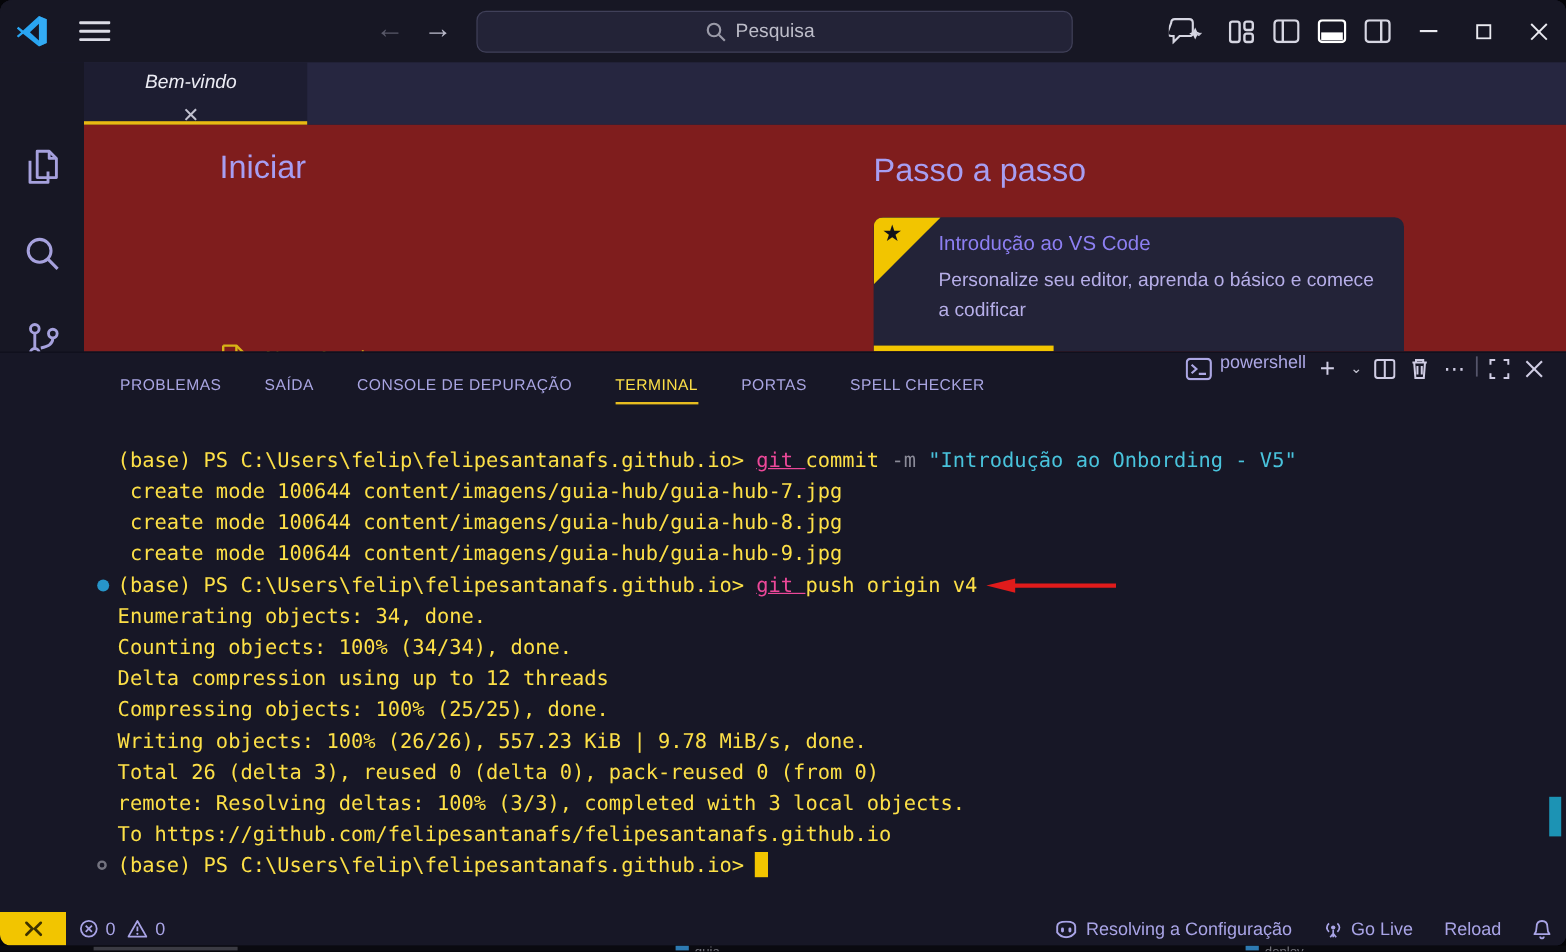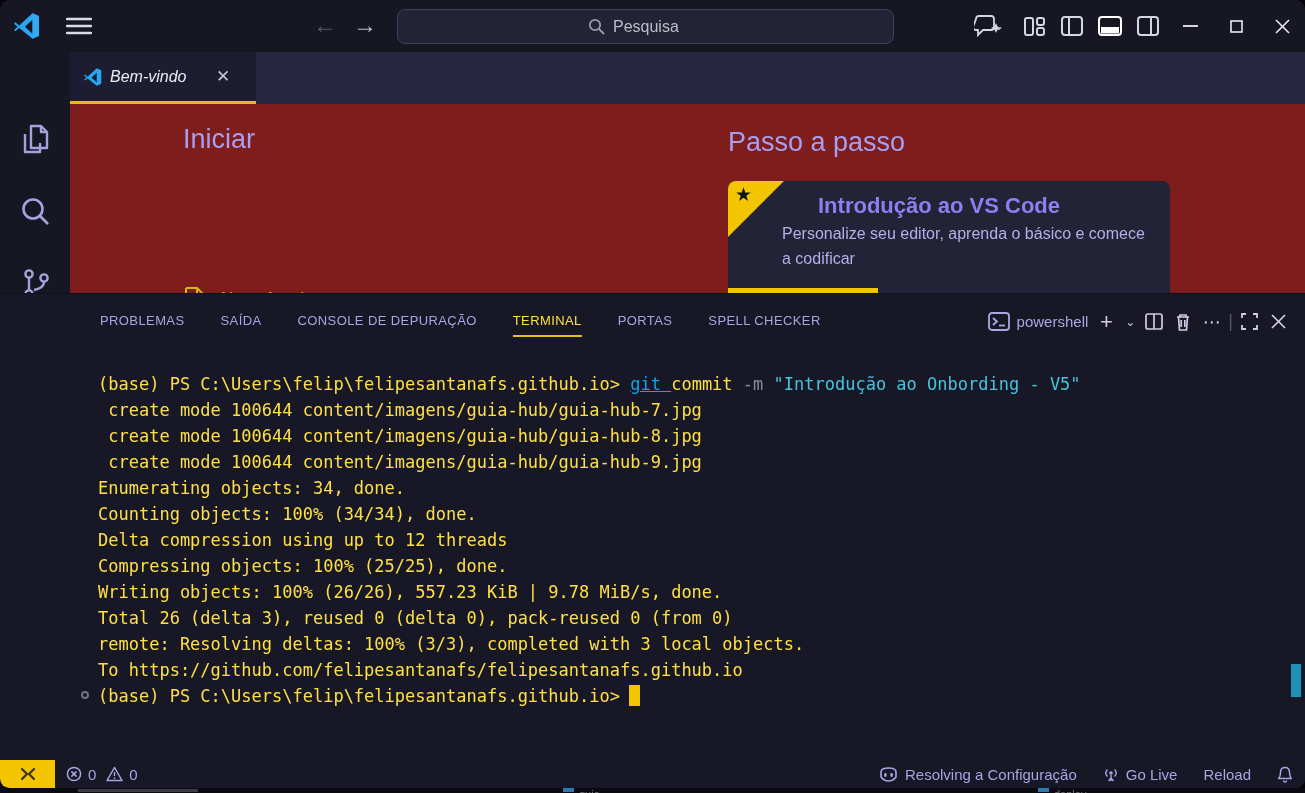--- a/index.html
+++ b/index.html
@@ -38,21 +38,21 @@
   
   .activitybar { position:absolute; left:0; top:52px; width:70px; height:708px;
                  background:#171724; }
   .act-icon { position:absolute; left:17px; width:36px; height:36px; cursor:pointer; }
 
   
   .tabstrip { position:absolute; left:70px; top:52px; width:1235px; height:52px;
               background:#262640; }
   .tab { position:absolute; left:0; top:0; width:186px; height:52px; background:#1d1d31;
          display:flex; align-items:center; padding:0 22px 0 14px; gap:8px; cursor:pointer;
-         border-bottom:3px solid #e9ba12; }
+         border-bottom:3px solid #e9ba12;flex-direction:column; }
   .tab-label { font-style:italic; font-size:16px; color:#ececf4; flex:1; }
   .tab-close { color:#c2c2d0; font-size:17px; width:22px; height:22px; text-align:center;
                line-height:21px; border-radius:4px; cursor:pointer; }
   .editor-actions { position:absolute; right:8px; top:52px; height:52px; display:flex;
                     align-items:center; }
   .ed-btn { width:40px; height:40px; display:flex; align-items:center; justify-content:center;
             cursor:pointer; color:#c8c8d8; }
 
   
   .editor { position:absolute; left:70px; top:104px; width:1235px; height:189px;
@@ -61,48 +61,48 @@
   .start-items { position:absolute; left:113px; top:180px; }
   .start-item { display:flex; align-items:center; gap:14px; height:30px; margin-bottom:15px;
                 cursor:pointer; }
   .start-item span.lbl { color:#d8b516; font-size:17px; }
 
   .walk-card { position:absolute; left:658px; top:77px; width:442px; height:112px;
                background:#232338; border-radius:8px 8px 0 0; overflow:hidden; cursor:pointer; }
   .ribbon { position:absolute; left:0; top:0; width:56px; height:56px;
             background:#f2c500; clip-path:polygon(0 0,100% 0,0 100%); }
   .ribbon-star { position:absolute; left:7px; top:2px; color:#111118; font-size:19px; }
-  .walk-title { position:absolute; left:54px; top:12px; font-size:22px; font-weight:bold;
-                color:#8d7ff2;margin-left:36px; }
+  .walk-title { position:absolute; left:54px; top:12px; font-size:17px; font-weight:normal;
+                color:#8d7ff2; }
   .walk-desc { position:absolute; left:54px; top:40px; width:372px; font-size:16px;
                line-height:25px; color:#b6aee8; }
   .walk-progress { position:absolute; left:0; bottom:0; height:5px; background:#f2c500; }
 
   
   .panel { position:absolute; left:0px; top:293px; width:1305px; height:467px;
            background:#171726; border-top:1px solid #10101c; }
   .panel-tabs { position:absolute; left:100px; top:0; height:55px; display:flex; gap:36px;
                 align-items:center; }
   .ptab { font-size:13px; letter-spacing:.4px; color:#a9a5e2; cursor:pointer;
           padding:6px 0 7px 0; border-bottom:2px solid transparent; }
   .ptab.active { color:#fde047; border-bottom-color:#e7bd20; }
   .panel-right { position:absolute; right:14px; top:0; height:55px; display:flex;
-                 align-items:center; gap:3px; color:#c3c0da; }
+                 align-items:flex-start; gap:3px; color:#c3c0da; }
   .pr-btn { display:flex; align-items:center; justify-content:center; width:26px; height:26px;
             cursor:pointer; }
   .shell-label { color:#aca7e4; font-size:15px; margin:0 2px 0 2px; }
   .pr-sep { color:#55556b; font-size:18px; }
   .plus { font-size:22px; font-weight:300; color:#d0cde4; }
   .ellip { font-size:18px; letter-spacing:1px; color:#d0cde4; }
 
   .terminal { position:absolute; left:98px; top:77px; width:1180px; height:390px;
               font-family:"DejaVu Sans Mono", monospace; font-size:17px; line-height:26px;
               color:#e2e6ec; cursor:text; }
   .term-line { white-space:pre; position:relative; height:26px; }
-  .seg-fg { color:#fde047; } .seg-yellow { color:#0ea5e9;text-decoration:underline; }
+  .seg-fg { color:#fde047; } .seg-yellow { color:#ec4899;text-decoration:underline; }
   .seg-dim { color:#8b8b98; } .seg-cyan { color:#49c3dc; }
   .bullet { position:absolute; left:-17px; top:8px; width:10px; height:10px; border-radius:50%; }
   .bullet.filled { background:#2795c9; }
   .bullet.empty { border:2px solid #73737f; width:8px; height:8px; }
   .term-cursor { display:inline-block; width:11px; height:21px; background:#f2c500;
                  vertical-align:-4px; margin-left:9px; }
   .red-arrow { display:inline-block; vertical-align:middle; margin-left:4px; }
 
   .term-scrollbar { position:absolute; right:1px; top:360px; width:16px; height:400px; }
   .sb-mark-teal { position:absolute; left:3px; width:10px; background:#1c93b4; }
@@ -382,20 +382,24 @@
               </g>
             </svg>
         </div>
       </div>
 
       <div class="terminal">
           <div class="term-line"><span class="seg-fg">(base) PS C:\Users\felip\felipesantanafs.github.io&gt; </span><span class="seg-yellow">git </span><span class="seg-fg">commit </span><span class="seg-dim">-m </span><span class="seg-cyan">"Introdução ao Onbording - V5"</span></div>
           <div class="term-line"><span class="seg-fg"> create mode 100644 content/imagens/guia-hub/guia-hub-7.jpg</span></div>
           <div class="term-line"><span class="seg-fg"> create mode 100644 content/imagens/guia-hub/guia-hub-8.jpg</span></div>
           <div class="term-line"><span class="seg-fg"> create mode 100644 content/imagens/guia-hub/guia-hub-9.jpg</span></div>
+          <div class="term-line"><span class="bullet filled"></span><span class="seg-fg">(base) PS C:\Users\felip\felipesantanafs.github.io&gt; </span><span class="seg-yellow">git </span><span class="seg-fg">push origin v4</span><span class="red-arrow"><svg width="118" height="16" viewBox="0 0 118 16">
+                <line x1="112" y1="8" x2="24" y2="8" stroke="#e01b1b" stroke-width="3.5"></line>
+                <polygon points="4,8 28,2 28,14" fill="#e01b1b"></polygon>
+              </svg></span></div>
           <div class="term-line"><span class="seg-fg">Enumerating objects: 34, done.</span></div>
           <div class="term-line"><span class="seg-fg">Counting objects: 100% (34/34), done.</span></div>
           <div class="term-line"><span class="seg-fg">Delta compression using up to 12 threads</span></div>
           <div class="term-line"><span class="seg-fg">Compressing objects: 100% (25/25), done.</span></div>
           <div class="term-line"><span class="seg-fg">Writing objects: 100% (26/26), 557.23 KiB | 9.78 MiB/s, done.</span></div>
           <div class="term-line"><span class="seg-fg">Total 26 (delta 3), reused 0 (delta 0), pack-reused 0 (from 0)</span></div>
           <div class="term-line"><span class="seg-fg">remote: Resolving deltas: 100% (3/3), completed with 3 local objects.</span></div>
           <div class="term-line"><span class="seg-fg">To https://github.com/felipesantanafs/felipesantanafs.github.io</span></div>
           <div class="term-line"><span class="bullet empty"></span><span class="seg-fg">(base) PS C:\Users\felip\felipesantanafs.github.io&gt;</span><span class="term-cursor"></span></div>
         </div>

